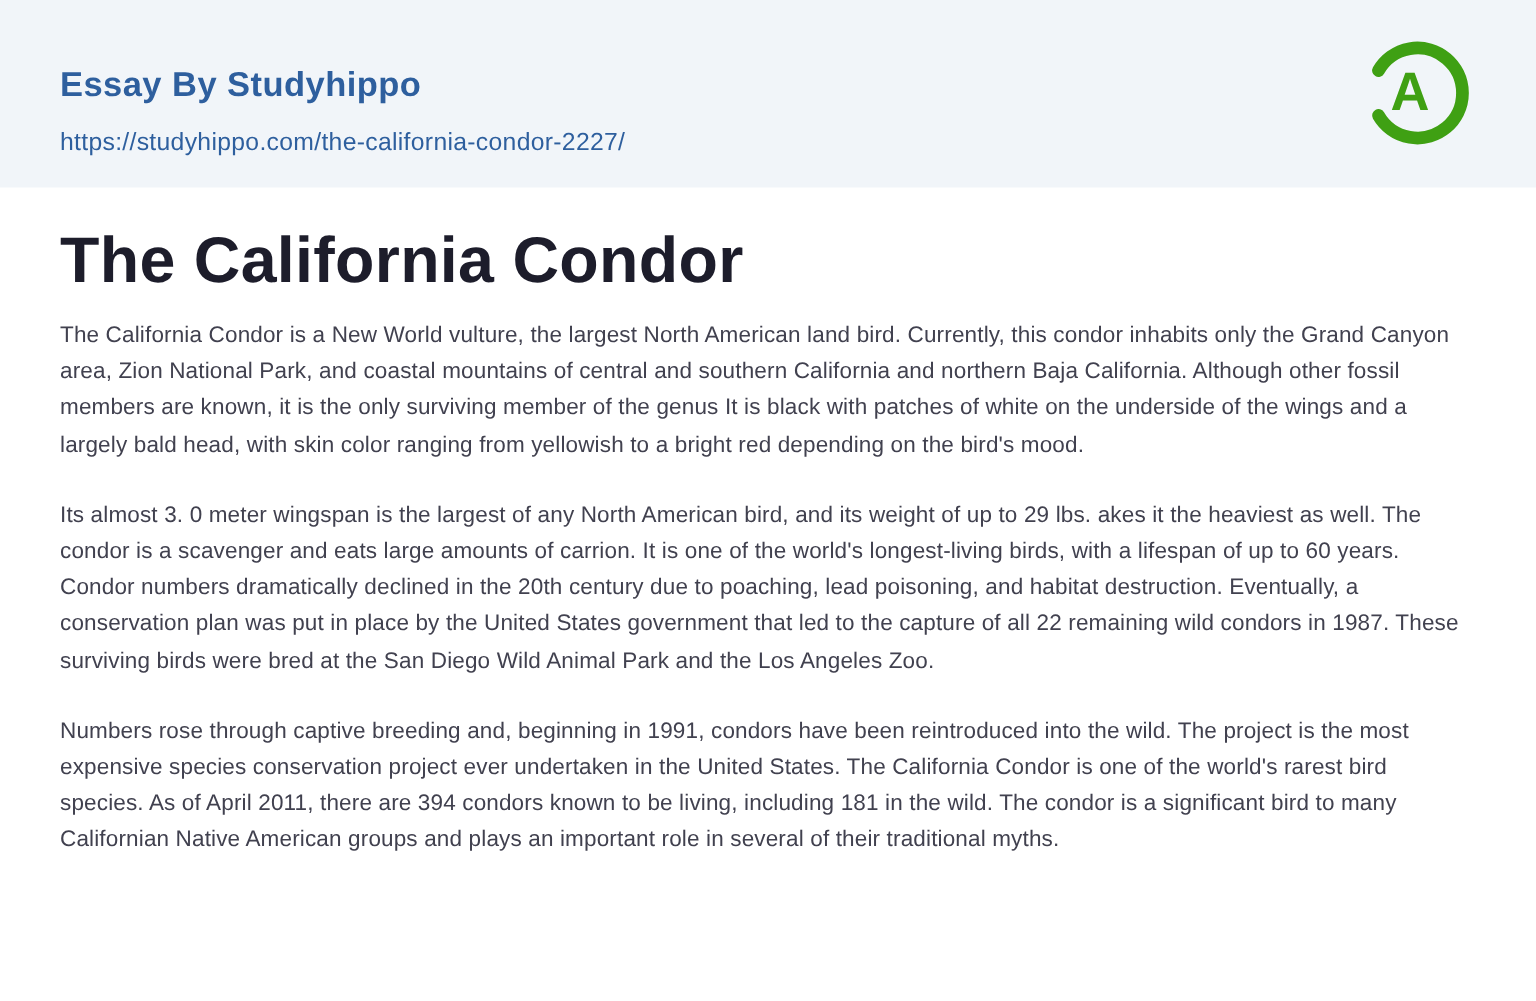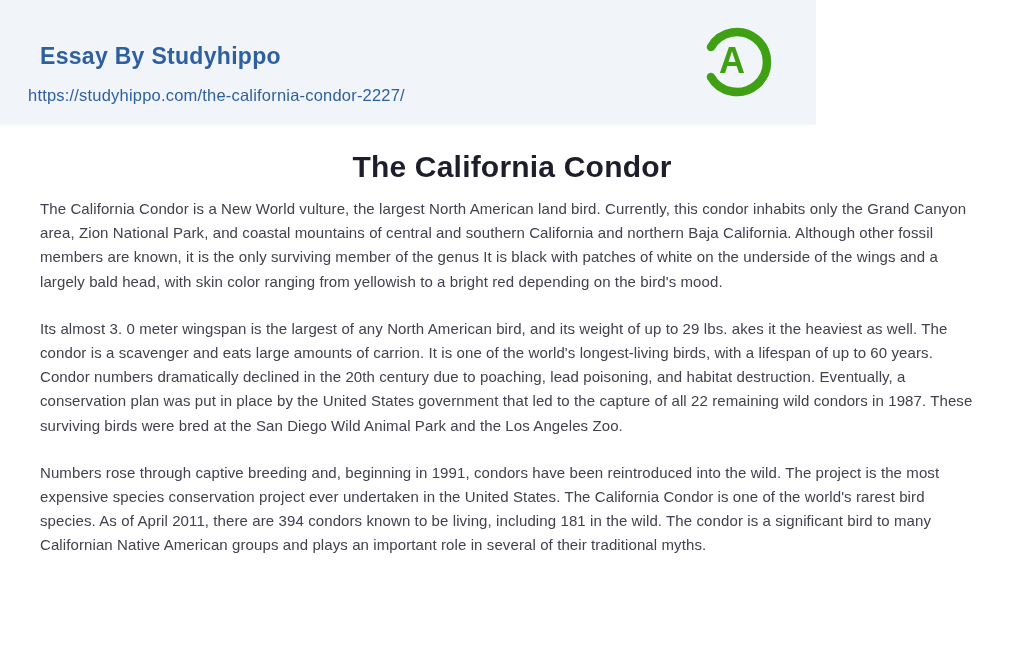--- a/index.html
+++ b/index.html
@@ -4,55 +4,54 @@
 <style>
   * { margin: 0; padding: 0; box-sizing: border-box; }
   html, body {
     width: 1024px; height: 667px;
     background: #ffffff;
     font-family: "Liberation Sans", sans-serif;
     overflow: hidden;
   }
   .site-header {
     position: relative;
-    width: 816px; height: 125px;
+    width: 1024px; height: 125px;
     background: #f1f5f9;
   }
   .site-title {
     position: absolute;
     left: 40px; top: 43px;
     font-size: 23px;
     font-weight: 700;
     color: #2e5f9e;
     letter-spacing: 0.3px;
   }
   .site-url {
     position: absolute;
-    left: 28px; top: 86px;
+    left: 40px; top: 86px;
     font-size: 16.5px;
     font-weight: 400;
     color: #2e5f9e;
     text-decoration: none;
     letter-spacing: 0.2px;
   }
   .logo {
     position: absolute;
     top: 22px; right: 39px;
     width: 80px; height: 80px;
   }
   .article {
     padding: 25px 40px 0 40px;
   }
   .article-title {
-    font-size: 30px;
+    font-size: 43px;
     font-weight: 800;
     color: #1d1d2b;
     letter-spacing: 0.2px;
     margin-bottom: 13px;
-    text-align: center;
   }
   .article-body p {
     font-size: 15px;
     line-height: 24.2px;
     color: #41414f;
     letter-spacing: 0.1px;
     margin-bottom: 23px;
   }
 </style>
 </head>

